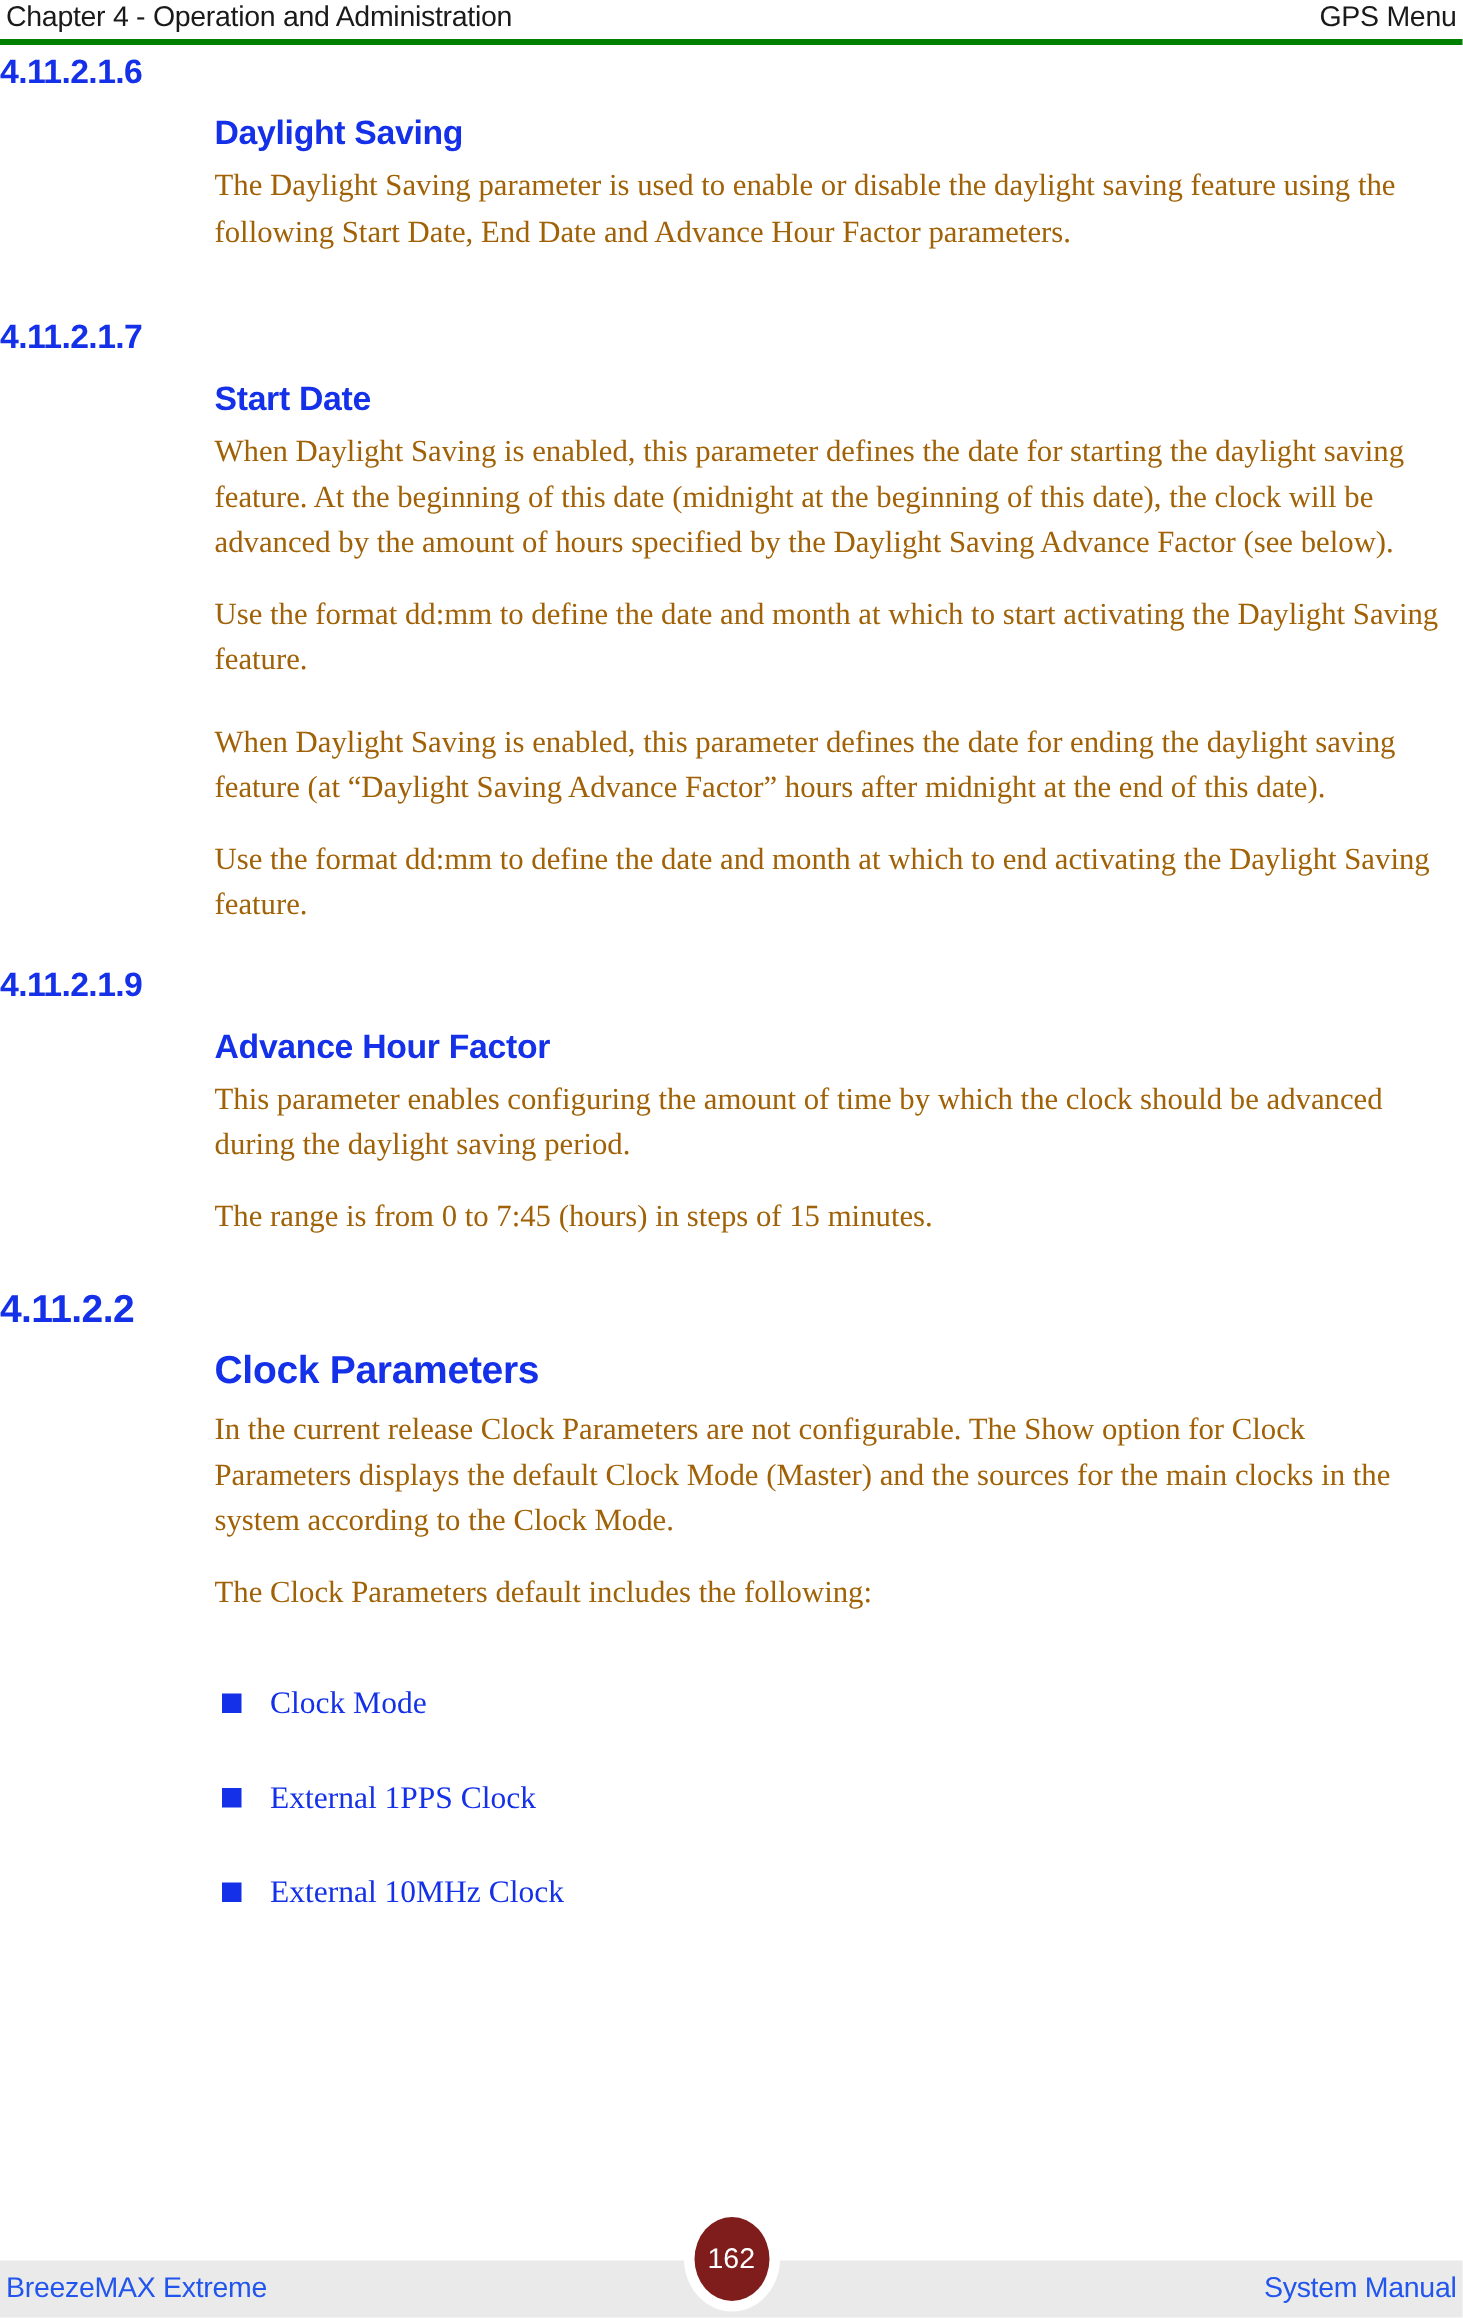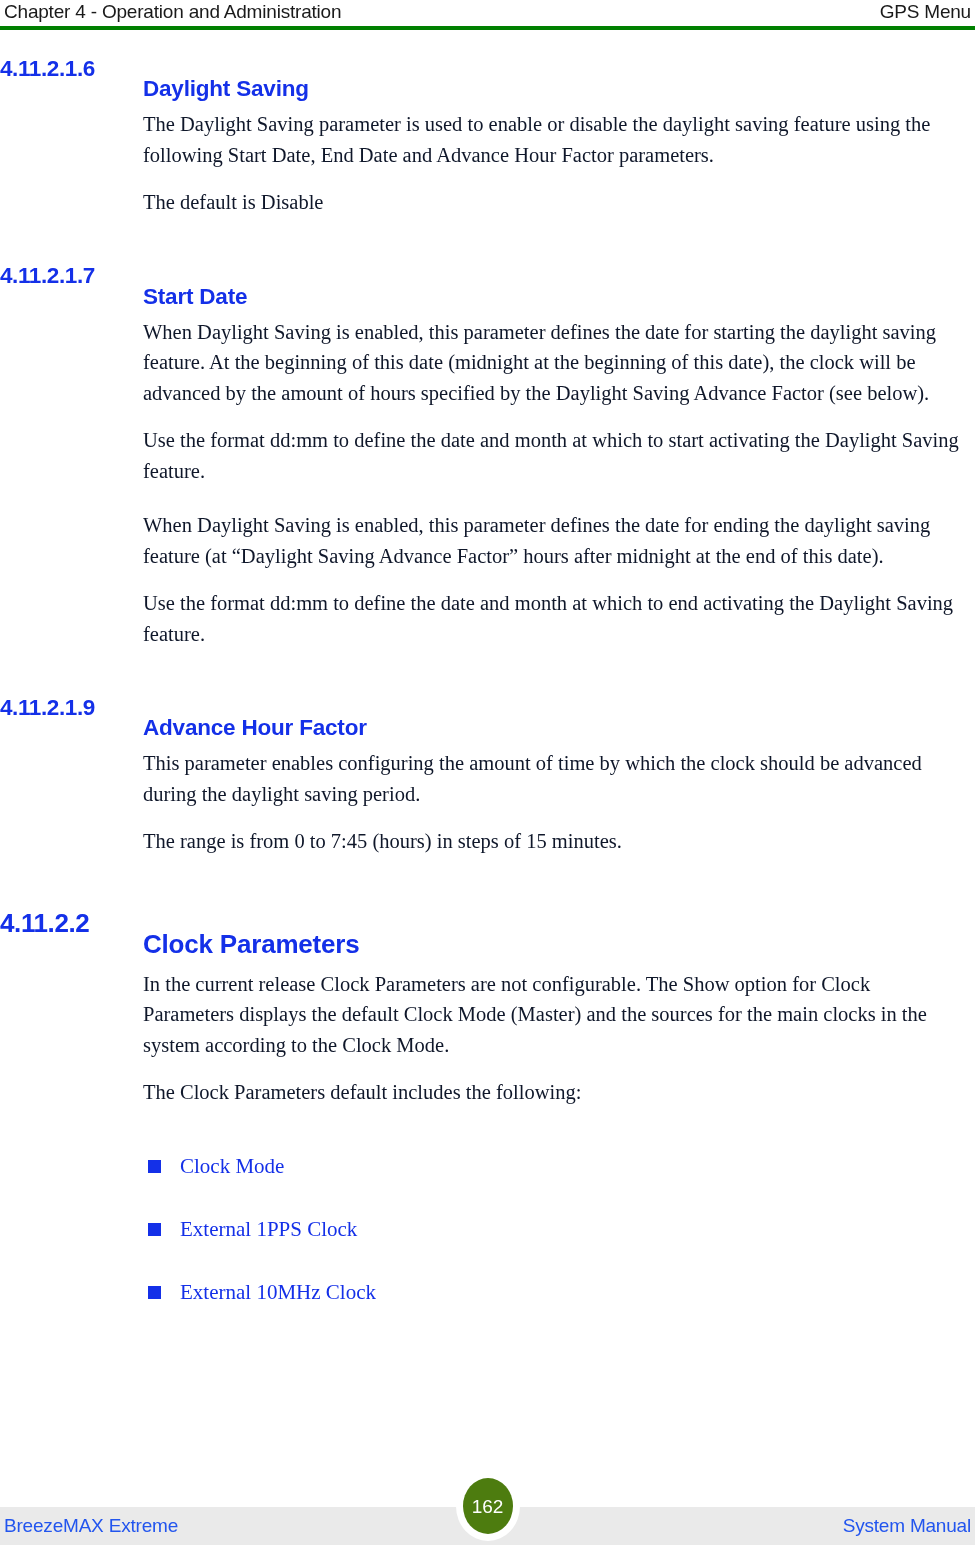--- a/index.html
+++ b/index.html
@@ -49,21 +49,21 @@
     padding: 0;
   }
 
   .section {
     position: relative;
   }
 
   
   .heading {
     display: flex;
-    align-items: center;
+    align-items: flex-start;
     color: #1430e8;
     font-family: "Liberation Sans", sans-serif;
     font-weight: bold;
     white-space: nowrap;
   }
   .heading .num {
     width: 143px;
     flex: 0 0 143px;
     box-sizing: border-box;
     padding-left: 0px;
@@ -86,21 +86,21 @@
     margin: 0 0 8px 0;
   }
 
   
   .para {
     margin: 0 0 0 143px;
     width: 818px;
     font-family: "Liberation Serif", serif;
     font-size: 20.5px;
     line-height: 30.5px;
-    color: #0f172a;
+    color: #a16207;
     text-align: left;
   }
   .gap-sm { height: 17px; }
   .gap-md { height: 24px; }
   .gap-lg { height: 30px; }
   .gap-xl { height: 38px; }
 
   
   .bullet-list {
     margin: 5px;
@@ -162,21 +162,21 @@
     border-radius: 50%;
     background: #ffffff;
     display: flex;
     align-items: center;
     justify-content: center;
   }
   .page-badge .disc {
     width: 50px;
     height: 56px;
     border-radius: 50%;
-    background: #4d7c0f;
+    background: #7f1d1d;
     display: flex;
     align-items: center;
     justify-content: center;
   }
   .page-badge .pagenum {
     font-family: "Liberation Sans", sans-serif;
     font-size: 19px;
     color: #ffffff;
     line-height: 19px;
   }
@@ -191,21 +191,20 @@
 
 <div class="content">
 
   <div class="section">
     <div class="heading h4">
       <span class="num">4.11.2.1.6</span>
       <span class="title">Daylight Saving</span>
     </div>
     <div class="para">The Daylight Saving parameter is used to enable or disable the daylight saving feature using the following Start Date, End Date and Advance Hour Factor parameters.</div>
     <div class="gap-sm"></div>
-    <div class="para">The default is Disable</div>
   </div>
 
   <div class="gap-md"></div>
 
   <div class="section">
     <div class="heading h4">
       <span class="num">4.11.2.1.7</span>
       <span class="title">Start Date</span>
     </div>
     <div class="para">When Daylight Saving is enabled, this parameter defines the date for starting the daylight saving feature. At the beginning of this date (midnight at the beginning of this date), the clock will be advanced by the amount of hours specified by the Daylight Saving Advance Factor (see below).</div>

